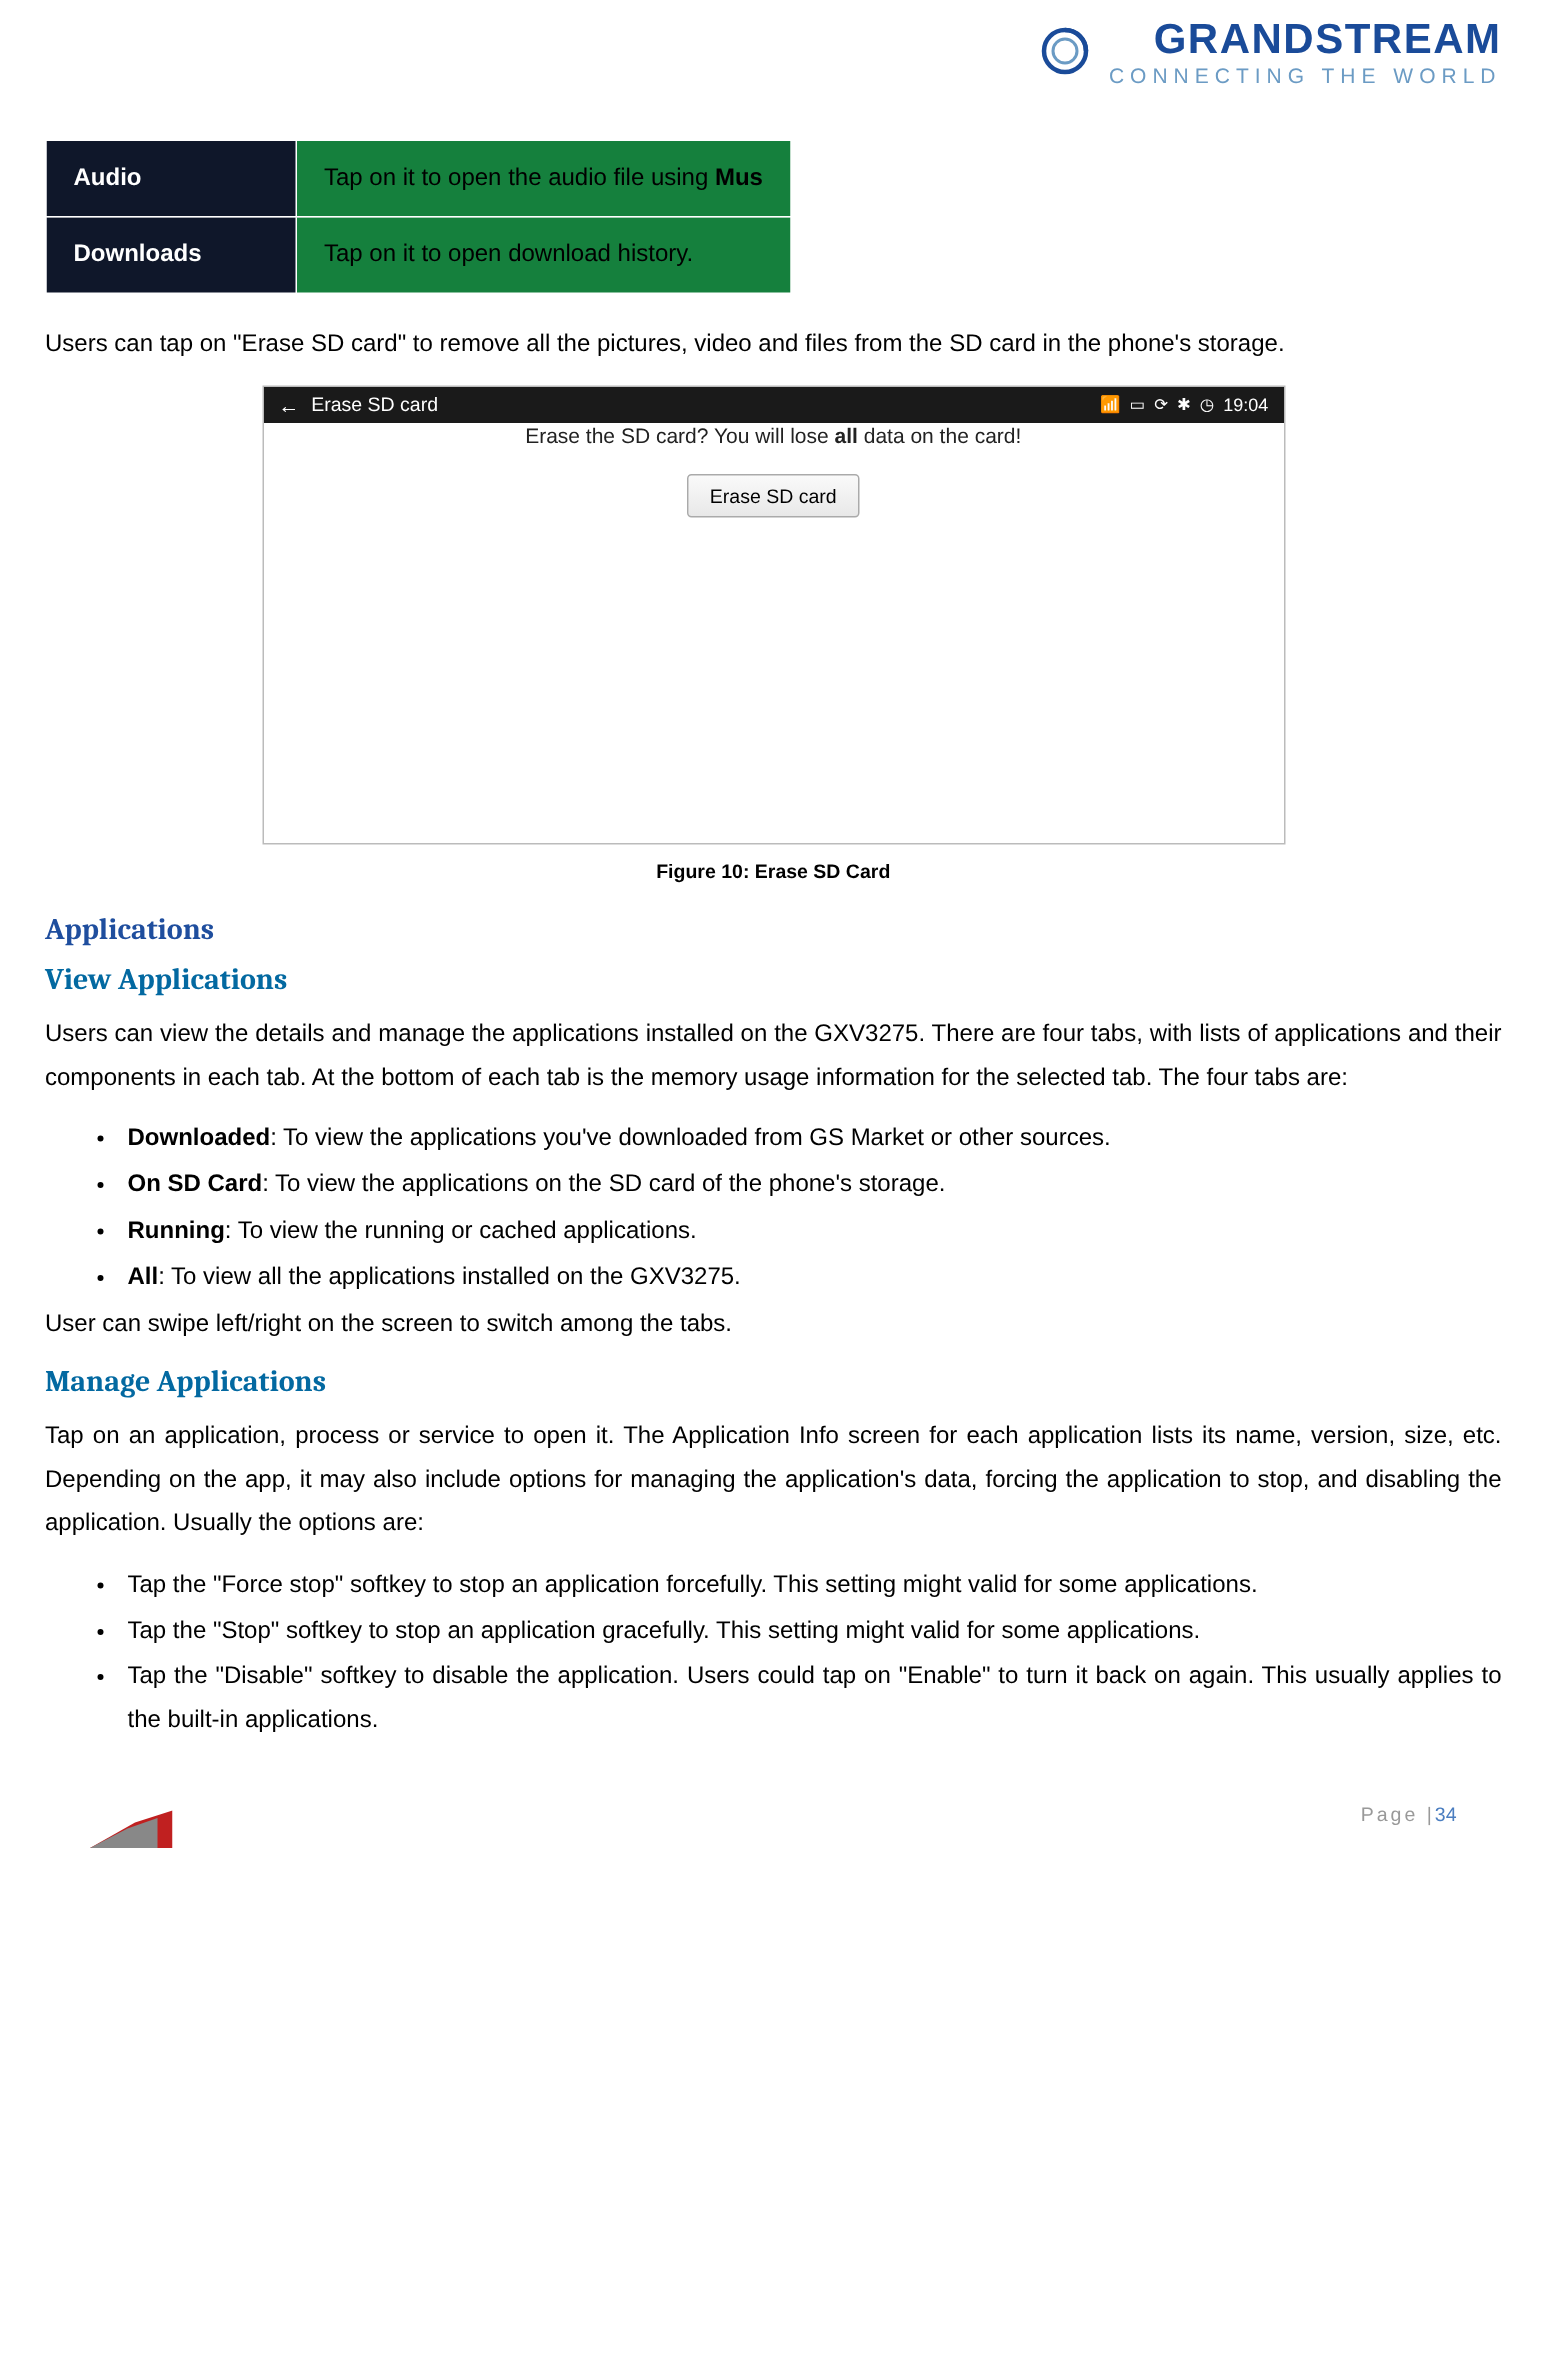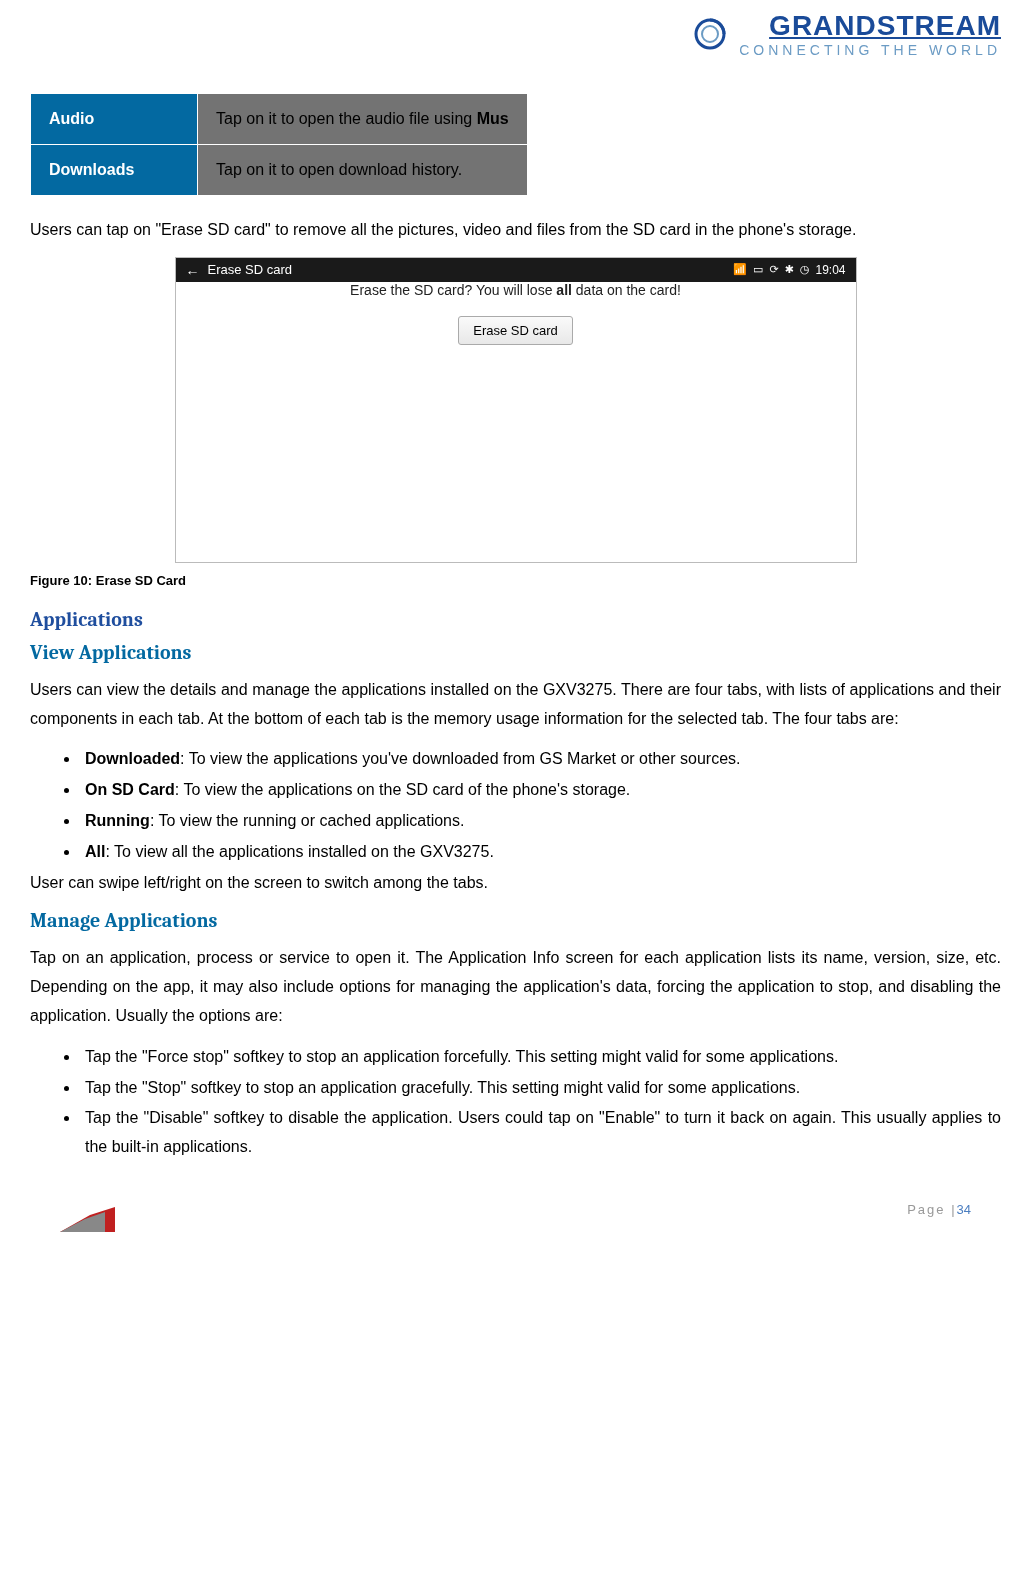--- a/index.html
+++ b/index.html
@@ -20,49 +20,48 @@
     }
     .logo-text {
       display: inline-block;
       vertical-align: middle;
     }
     .logo-brand {
       font-size: 28px;
       font-weight: bold;
       color: #1a4b99;
       letter-spacing: 1px;
-      text-decoration: underline;
     }
     .logo-tagline {
       font-size: 14px;
       color: #6b9bc4;
       letter-spacing: 4px;
     }
     .logo-icon {
       display: inline-block;
       width: 40px;
       height: 40px;
       vertical-align: middle;
       margin-right: 5px;
     }
     table.info-table {
       border-collapse: collapse;
       margin: 10px 0 20px 0;
     }
     table.info-table td.label-cell {
-      background: #0369a1;
+      background: #0f172a;
       color: white;
       font-weight: bold;
       padding: 8px 18px;
       width: 130px;
       border: 1px solid white;
       font-size: 16px;
     }
     table.info-table td.value-cell {
-      background: #737373;
+      background: #15803d;
       padding: 16px 18px;
       font-size: 16px;
       border: 1px solid white;
     }
     .body-text {
       font-size: 16px;
       line-height: 1.8;
       text-align: justify;
       margin: 12px 0;
     }
@@ -112,20 +111,21 @@
     }
     .android-button {
       background: linear-gradient(#fafafa, #e8e8e8);
       border: 1px solid #aaa;
       border-radius: 3px;
       padding: 6px 14px;
       font-size: 13px;
       cursor: pointer;
     }
     .caption {
+      text-align: center;
       font-size: 13px;
       font-weight: bold;
       margin: 10px 0 19px 0;
     }
     h1.section-h1 {
       color: #1f4e9e;
       font-family: Cambria, Georgia, serif;
       font-size: 20px;
       font-weight: bold;
       margin: 20px 0 5px 0;

